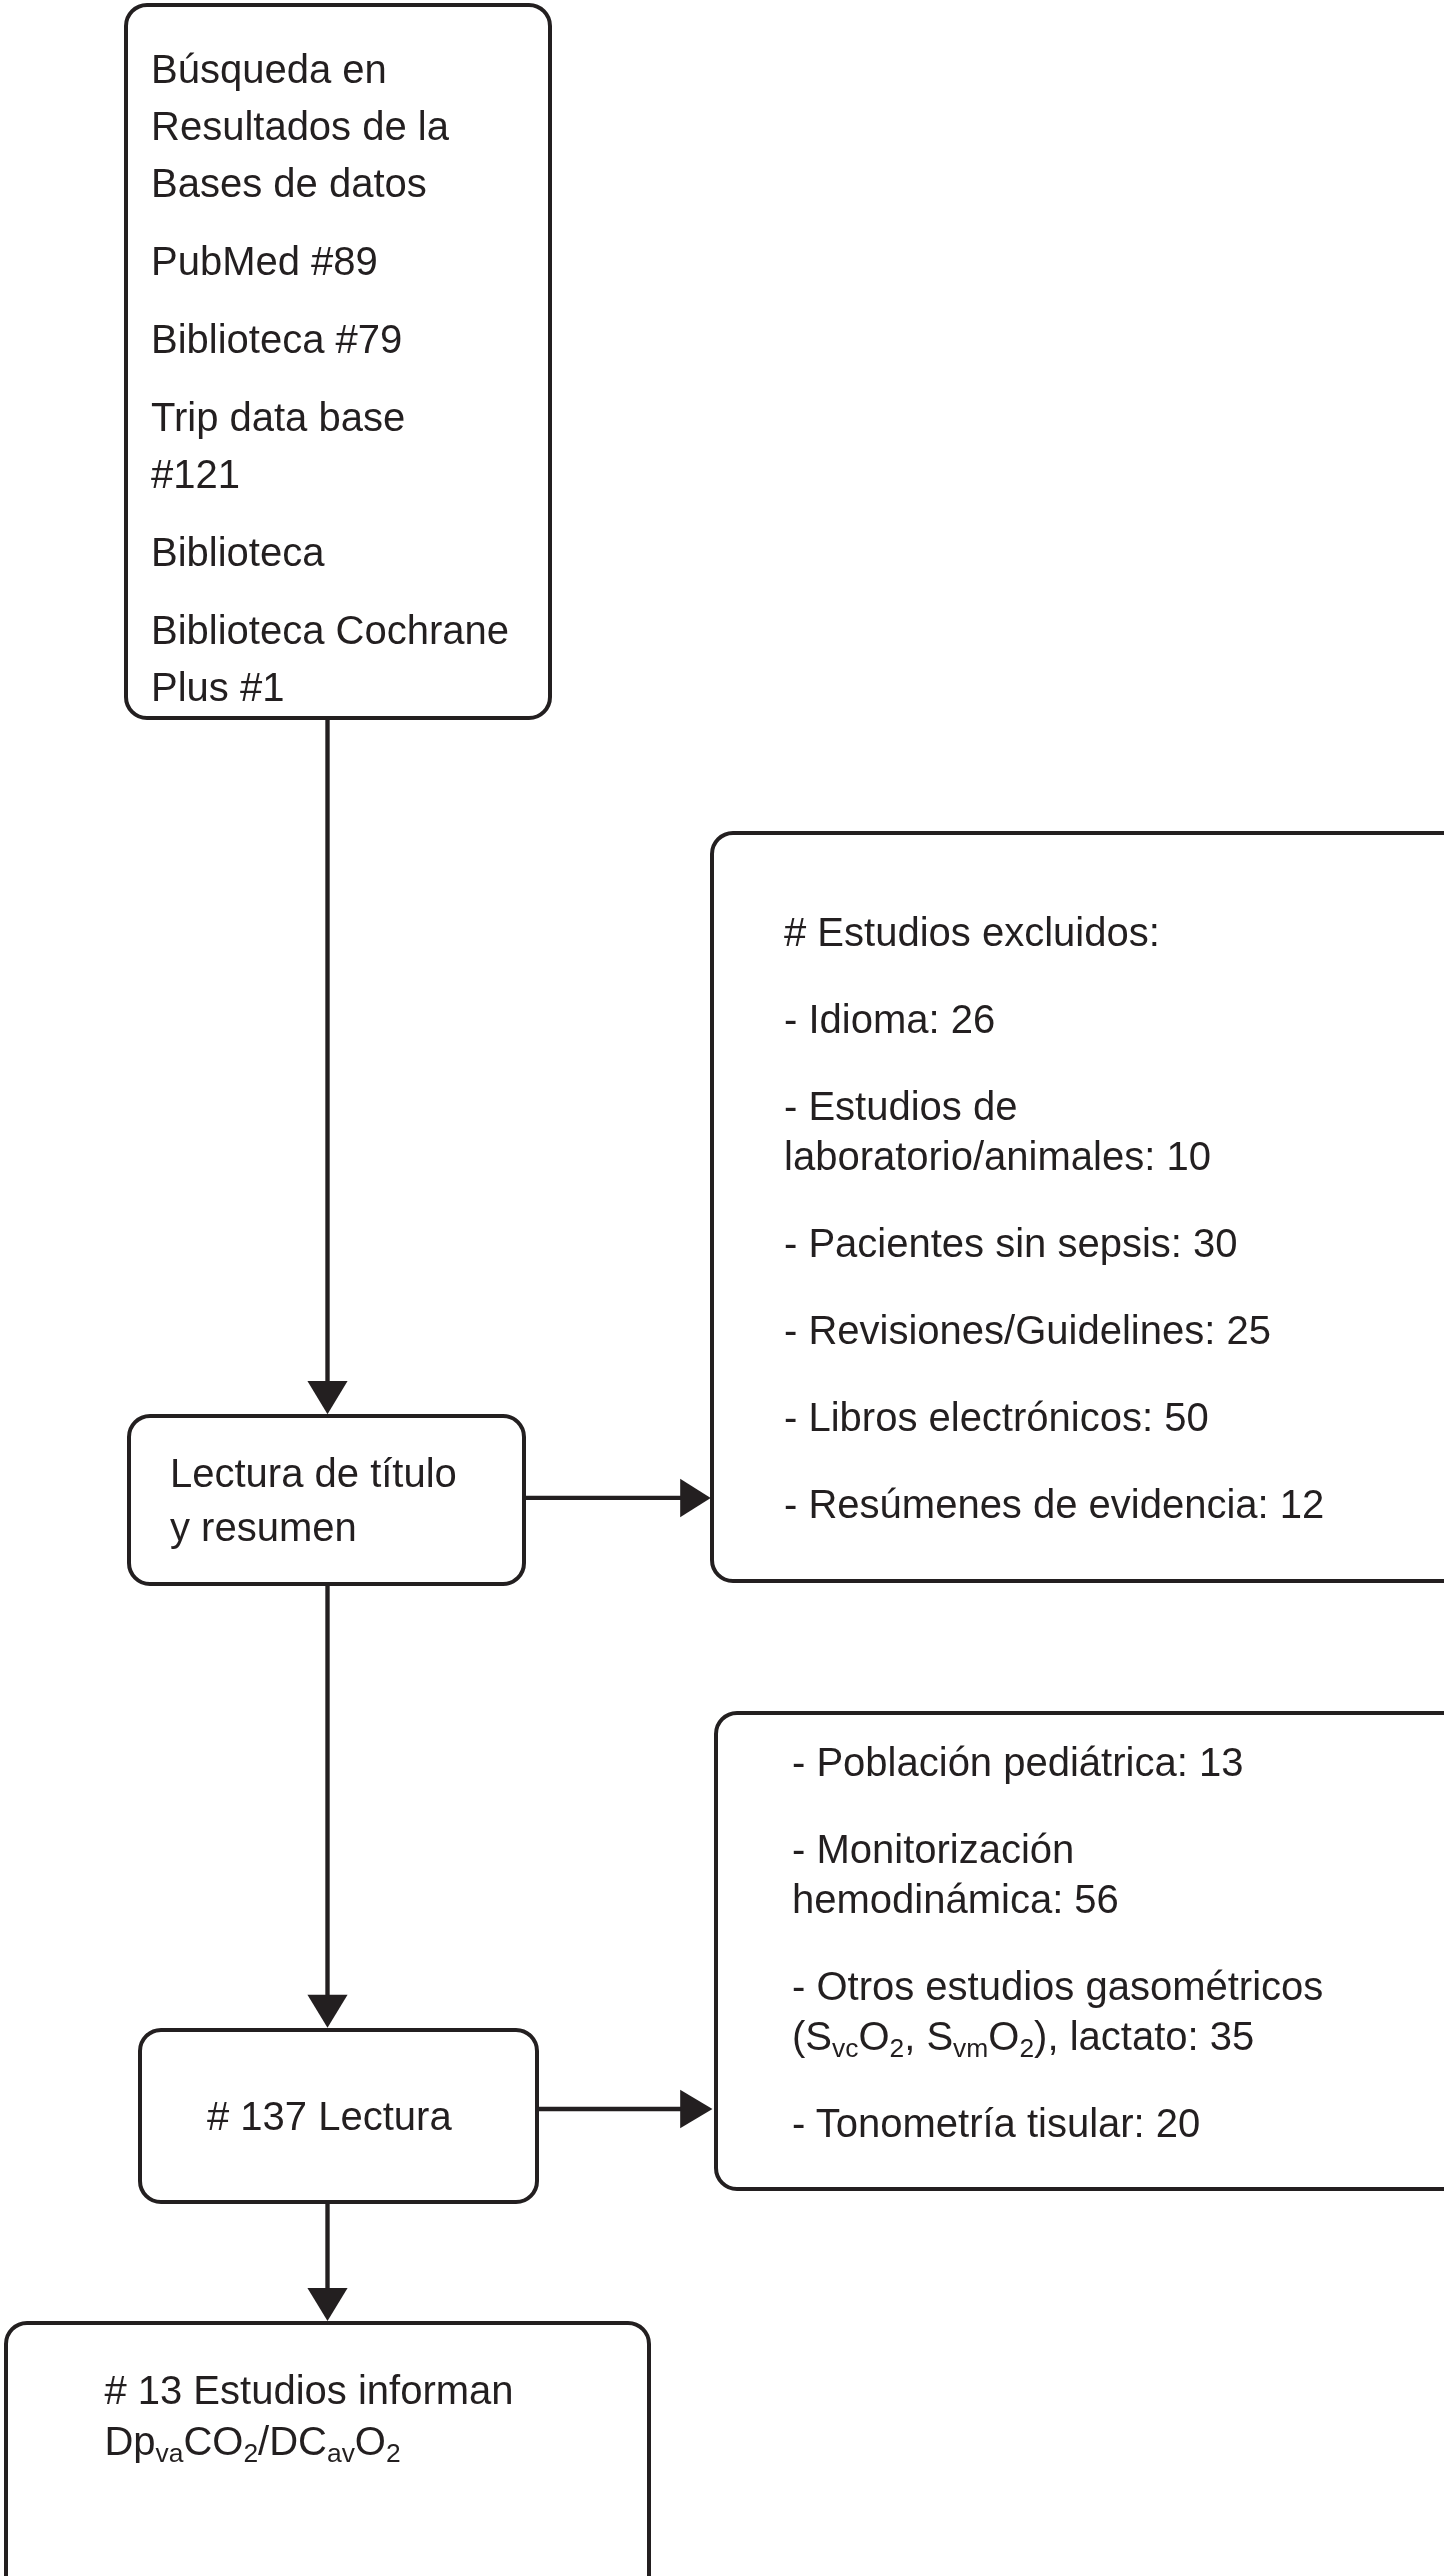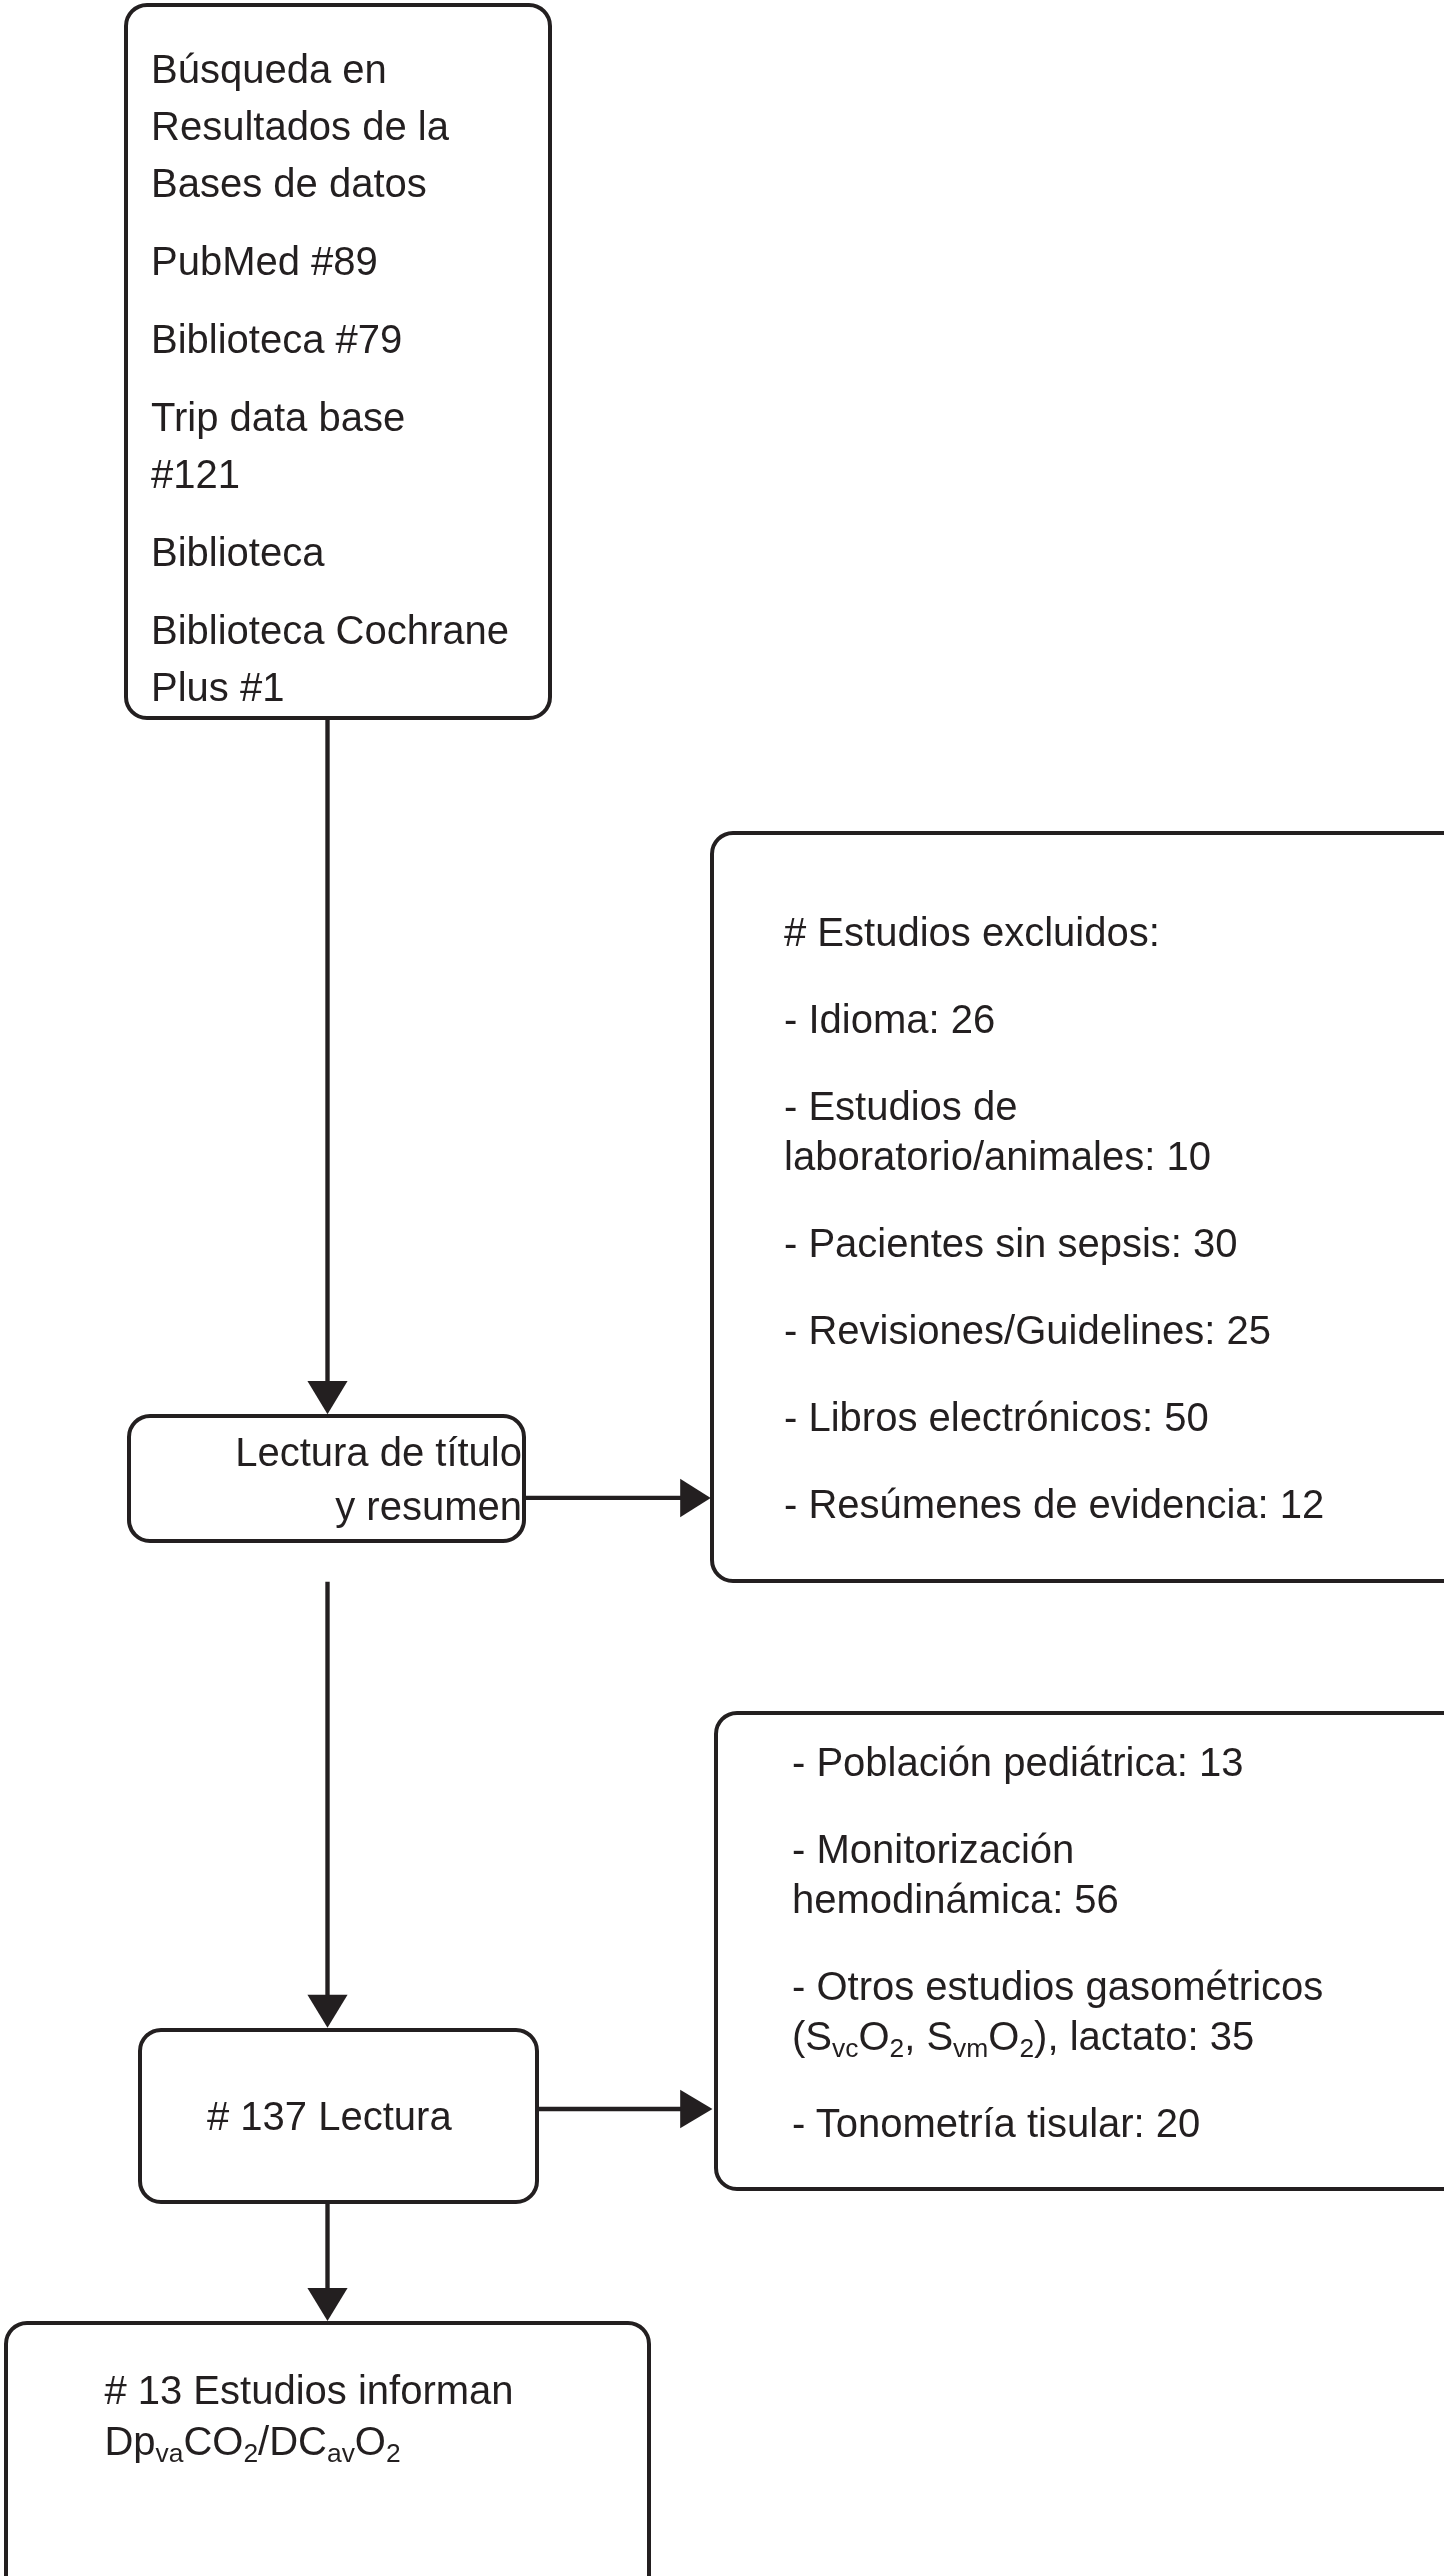--- a/index.html
+++ b/index.html
@@ -38,21 +38,21 @@
     position:relative;
     top:0.26em;
   }
 
   
   #box-database-search-results{left:124px;top:2.6px;width:428px;height:717px;padding:34px 7px 0 23px;}
   #box-database-search-results .line{line-height:57px;}
   #box-database-search-results .para + .para{margin-top:21px;}
 
   
-  #box-title-abstract-reading{left:127px;top:1414px;width:399px;height:129px;padding-left:39px;display:flex;flex-direction:column;justify-content:center;text-align:right;}
+  #box-title-abstract-reading{left:127px;top:1414px;width:399px;height:172px;padding-left:39px;display:flex;flex-direction:column;justify-content:center;}
   #box-title-abstract-reading .line{line-height:54px;}
 
   
   #box-excluded-studies{left:710px;top:831px;width:840px;height:752px;padding:72px 10.5px 0 70px;}
   #box-excluded-studies .line{line-height:50px;}
   #box-excluded-studies .para + .para{margin-top:37px;}
 
   
   #box-full-text-reading{left:138px;top:2028px;width:401px;height:176px;padding-left:65px;display:flex;flex-direction:column;justify-content:center;}
   #box-full-text-reading .line{line-height:54px;}

